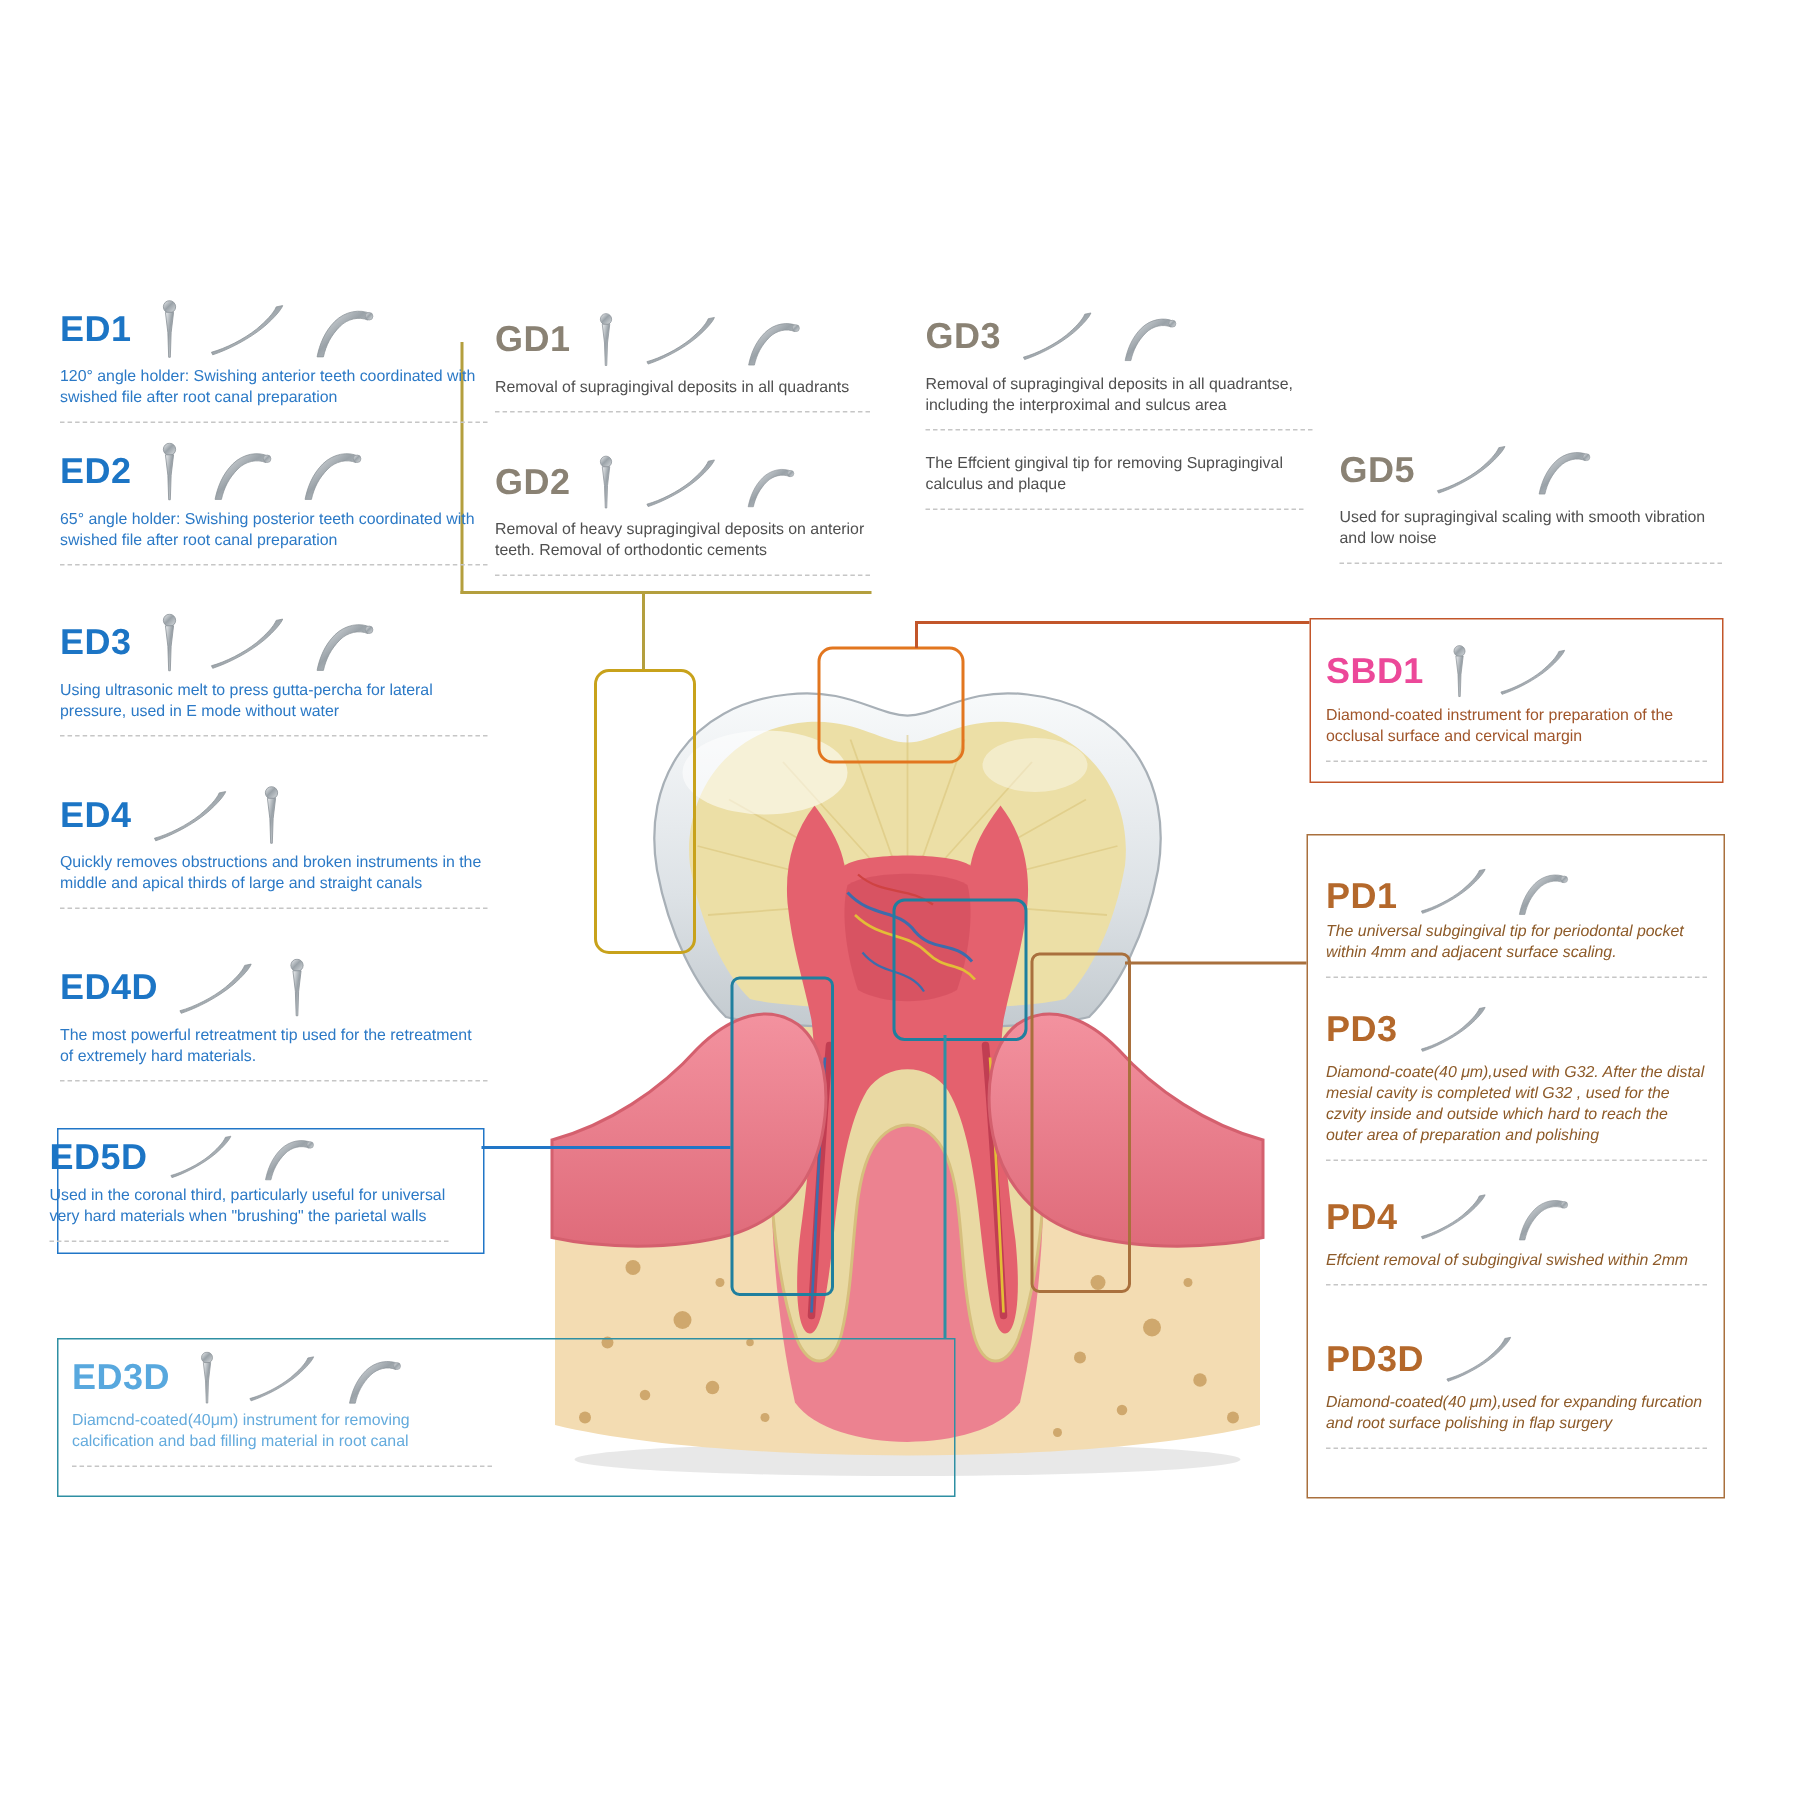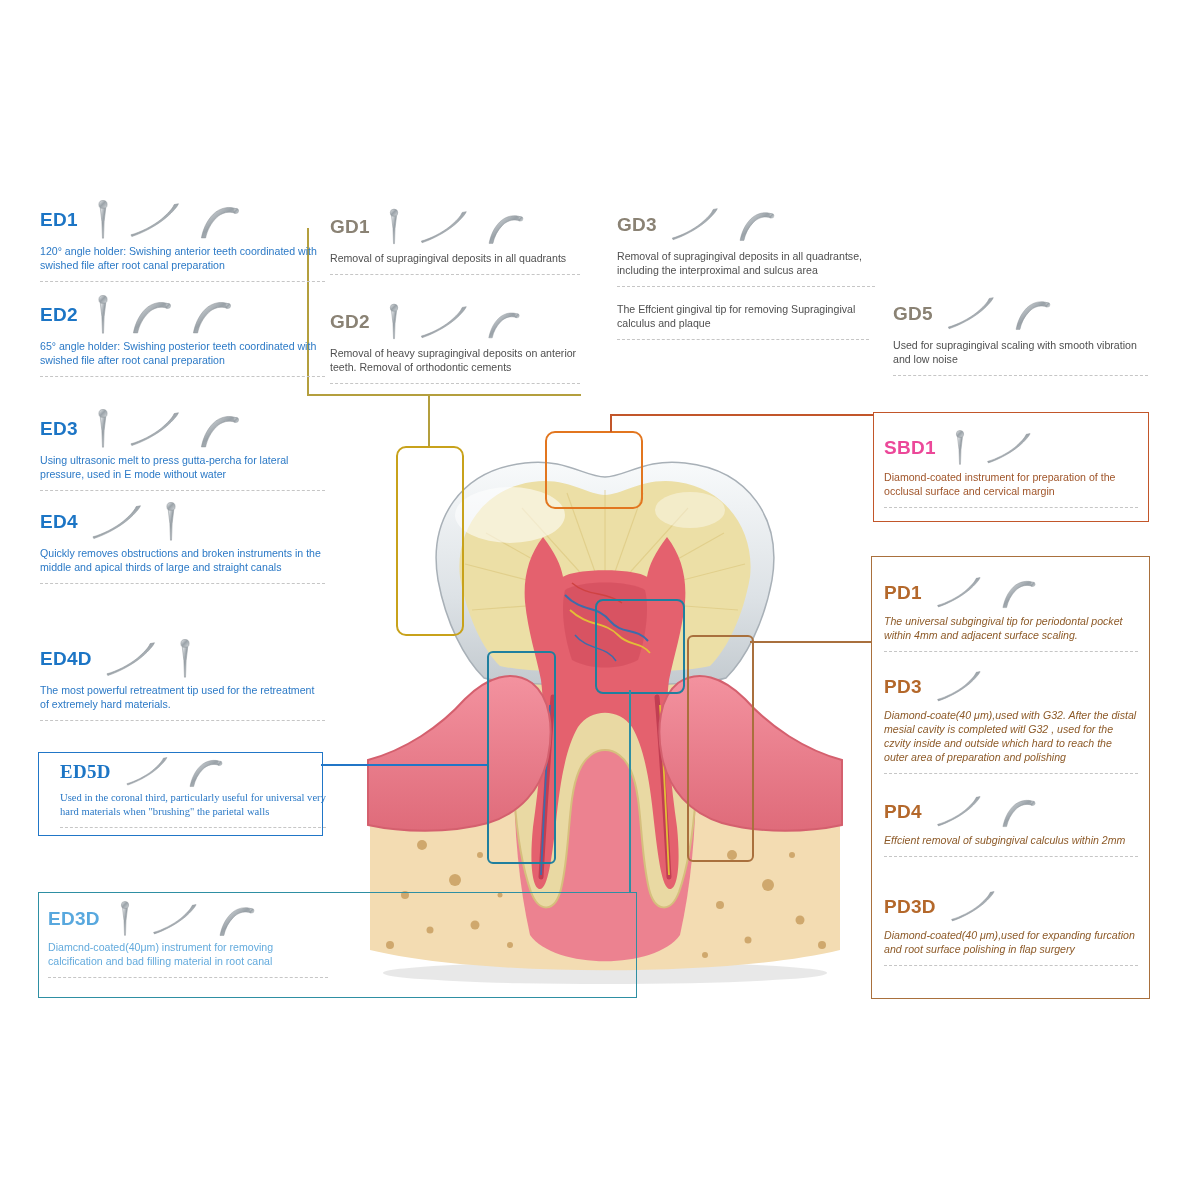--- a/index.html
+++ b/index.html
@@ -1,19 +1,19 @@
 <!DOCTYPE html>
 <html><head>
 <meta charset="utf-8">
 <style>
   html,body{margin:0;padding:0;background:#fff;font-family:"Liberation Sans",sans-serif;}
   #stage{position:relative;width:1200px;height:1200px;background:#ffffff;overflow:hidden;}
   .block{position:absolute;}
   .hdr{display:flex;align-items:center;gap:14px;height:44px;}
-  .lbl{font-size:19px;font-weight:700;letter-spacing:.3px;white-space:nowrap;}
+  .lbl{font-size:24px;font-weight:700;letter-spacing:.3px;white-space:nowrap;}
   .icons{display:flex;align-items:flex-end;gap:16px;}
   .icons svg{display:block;}
   .desc{font-size:10.6px;line-height:1.32;margin-top:3px;}
   .divider{border-top:1.5px dashed #c6c6c6;margin-top:8px;}
   .box{position:absolute;border:1.5px solid #999;background:transparent;}
   .line{position:absolute;}
   
   .ed  .lbl{color:#1c75c5;} .ed  .desc{color:#2b79c6;}
   .ed3d .lbl{color:#58a8de;} .ed3d .desc{color:#64abdd;}
   .gd  .lbl{color:#8a8274;} .gd  .desc{color:#4f4f4f;}
@@ -197,21 +197,21 @@
           </svg>
         <svg width="44" height="38" viewBox="0 0 52 44">
             <use href="#ic-hook"></use>
           </svg>
       </span>
     </div>
     <div class="desc">Using ultrasonic melt to press gutta-percha for lateral pressure, used in E mode without water</div>
     <div class="divider"></div>
   </div>
 
-  <div class="block ed" style="left:40px;top:500px;width:285px;">
+  <div class="block ed" style="left:40px;top:522px;width:285px;">
     <div class="hdr">
       <span class="lbl">ED4</span>
       <span class="icons">
         <svg width="52" height="38" viewBox="0 0 60 44">
             <use href="#ic-curve"></use>
           </svg>
         <svg width="22" height="40" viewBox="0 0 24 44">
             <use href="#ic-probe"></use>
           </svg>
       </span>
@@ -229,21 +229,21 @@
           </svg>
         <svg width="22" height="40" viewBox="0 0 24 44">
             <use href="#ic-probe"></use>
           </svg>
       </span>
     </div>
     <div class="desc">The most powerful retreatment tip used for the retreatment of extremely hard materials.</div>
     <div class="divider"></div>
   </div>
 
-  <div class="block ed" style="left:60px;top:756px;width:266px;font-family:Liberation Serif, serif;">
+  <div class="block ed" style="left:33px;top:756px;width:266px;">
     <div class="hdr" style="height:32px;">
       <span class="lbl">ED5D</span>
       <span class="icons">
         <svg width="46" height="32" viewBox="0 0 60 44">
             <use href="#ic-curve"></use>
           </svg>
         <svg width="38" height="32" viewBox="0 0 52 44">
             <use href="#ic-hook"></use>
           </svg>
       </span>
@@ -356,21 +356,21 @@
         <svg width="48" height="34" viewBox="0 0 60 44">
             <use href="#ic-curve"></use>
           </svg>
       </span>
     </div>
     <div class="desc">Diamond-coated instrument for preparation of the occlusal surface and cervical margin</div>
     <div class="divider"></div>
   </div>
 
   <div class="block pd" style="left:884px;top:574px;width:254px;">
-    <div class="hdr" style="height:38px;">
+    <div class="hdr" style="height:38px;align-items:flex-end;">
       <span class="lbl">PD1</span>
       <span class="icons">
         <svg width="48" height="34" viewBox="0 0 60 44">
             <use href="#ic-curve"></use>
           </svg>
         <svg width="38" height="34" viewBox="0 0 52 44">
             <use href="#ic-hook"></use>
           </svg>
       </span>
     </div>
@@ -396,21 +396,21 @@
       <span class="lbl">PD4</span>
       <span class="icons">
         <svg width="48" height="34" viewBox="0 0 60 44">
             <use href="#ic-curve"></use>
           </svg>
         <svg width="38" height="34" viewBox="0 0 52 44">
             <use href="#ic-hook"></use>
           </svg>
       </span>
     </div>
-    <div class="desc">Effcient removal of subgingival calculus within 2mm</div>
+    <div class="desc">Effcient removal of subgingival swished within 2mm</div>
     <div class="divider"></div>
   </div>
 
   <div class="block pd" style="left:884px;top:888px;width:254px;">
     <div class="hdr" style="height:38px;">
       <span class="lbl">PD3D</span>
       <span class="icons">
         <svg width="48" height="34" viewBox="0 0 60 44">
             <use href="#ic-curve"></use>
           </svg>

